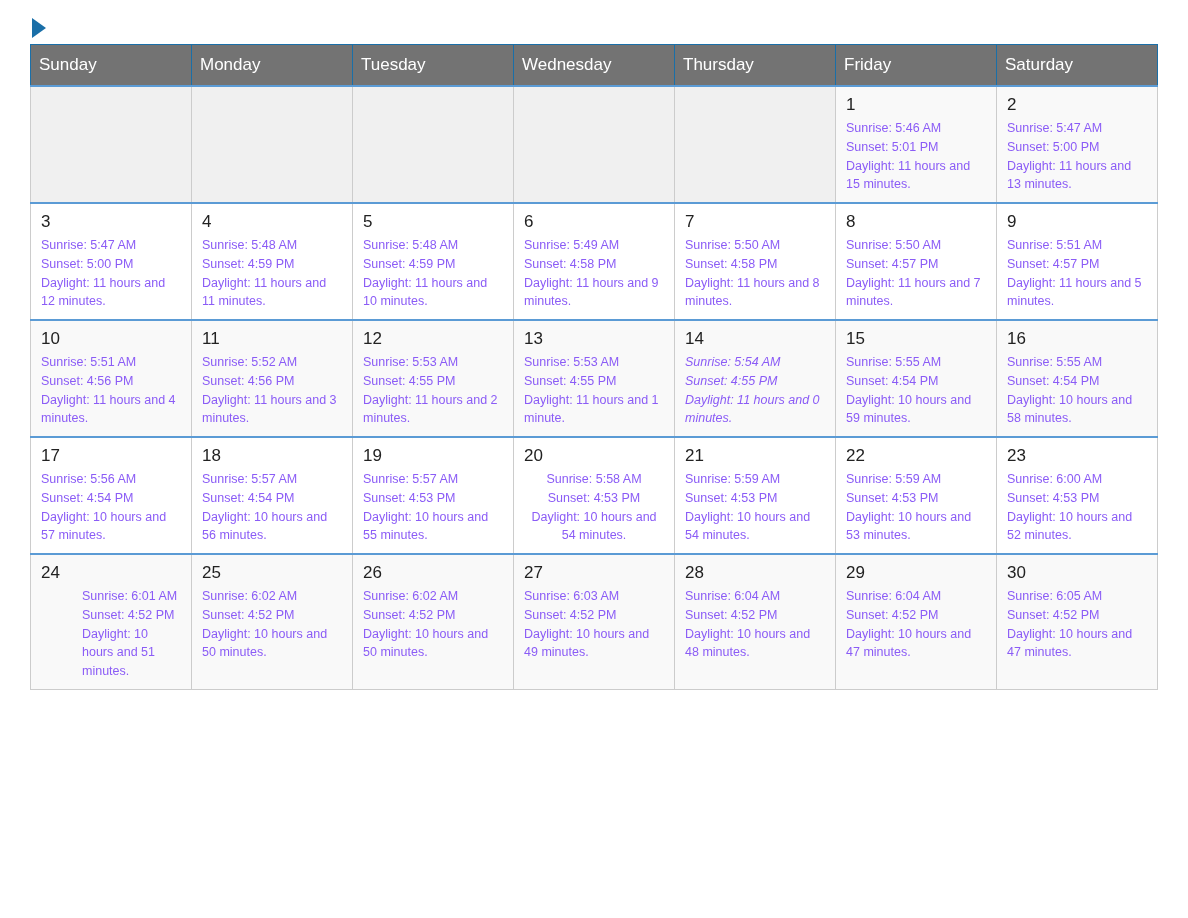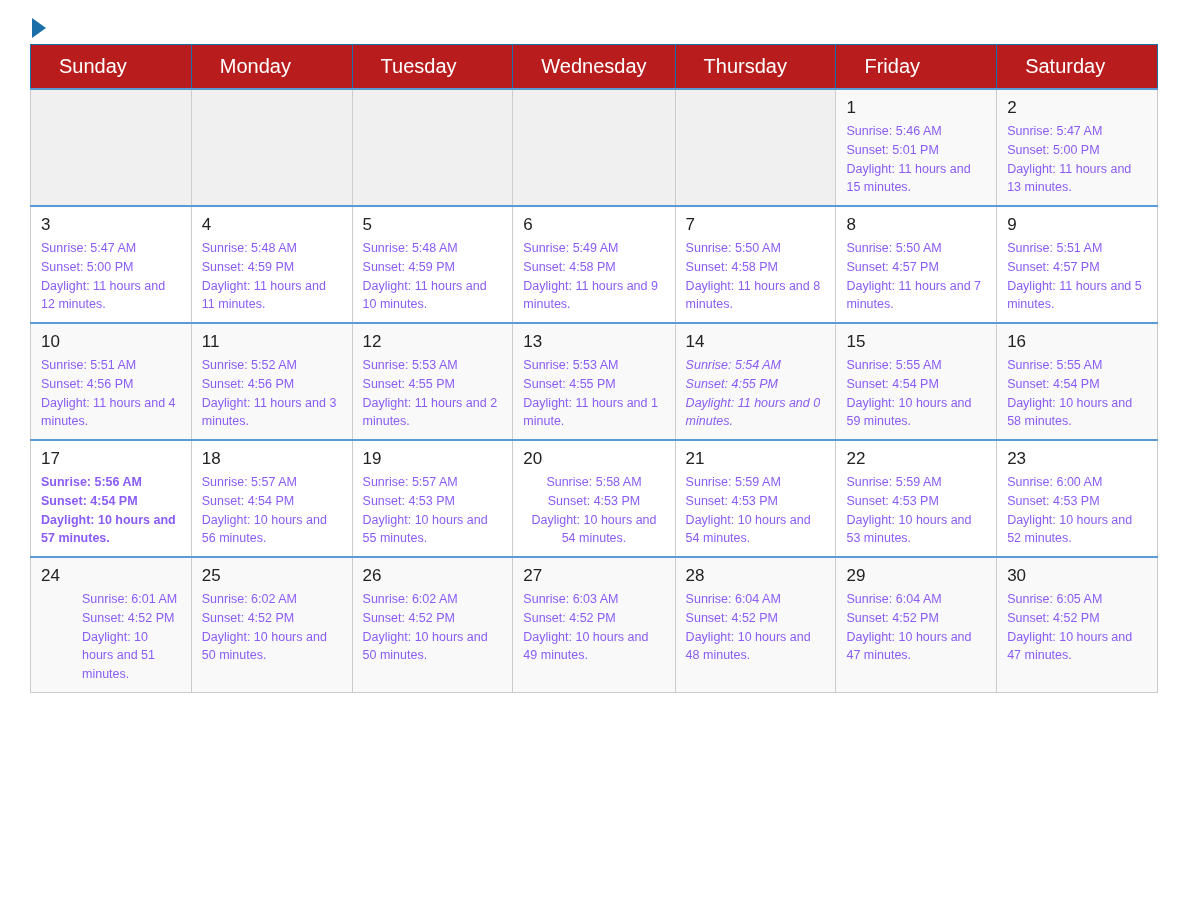--- a/index.html
+++ b/index.html
@@ -61,25 +61,25 @@
       font-size: 22px;
       color: #333;
       margin-top: 4px;
     }
     table {
       width: 100%;
       border-collapse: collapse;
       margin-top: 10px;
     }
     th {
-      background-color: #b91c1c;
+      background-color: #737373;
       color: #fff;
-      font-size: 20px;
+      font-size: 17px;
       font-weight: normal;
-      padding: 10px 28px;
+      padding: 10px 8px;
       text-align: left;
       border: 1px solid #1a6fa8;
     }
     td {
       border: 1px solid #ccc;
       vertical-align: top;
       padding: 8px 10px;
       width: 14.28%;
       min-height: 110px;
       height: 110px;
@@ -243,21 +243,21 @@
         <td>
           <div class="day-number">16</div>
           <div class="day-info" style="white-space: pre-line;">Sunrise: 5:55 AM
 Sunset: 4:54 PM
 Daylight: 10 hours and 58 minutes.</div>
         </td>
       </tr>
       <tr class="week-row">
         <td>
           <div class="day-number">17</div>
-          <div class="day-info" style="white-space: pre-line; font-weight: bold;">Sunrise: 5:56 AM
+          <div class="day-info" style="white-space: pre-line;">Sunrise: 5:56 AM
 Sunset: 4:54 PM
 Daylight: 10 hours and 57 minutes.</div>
         </td>
         <td>
           <div class="day-number">18</div>
           <div class="day-info" style="white-space: pre-line;">Sunrise: 5:57 AM
 Sunset: 4:54 PM
 Daylight: 10 hours and 56 minutes.</div>
         </td>
         <td>

